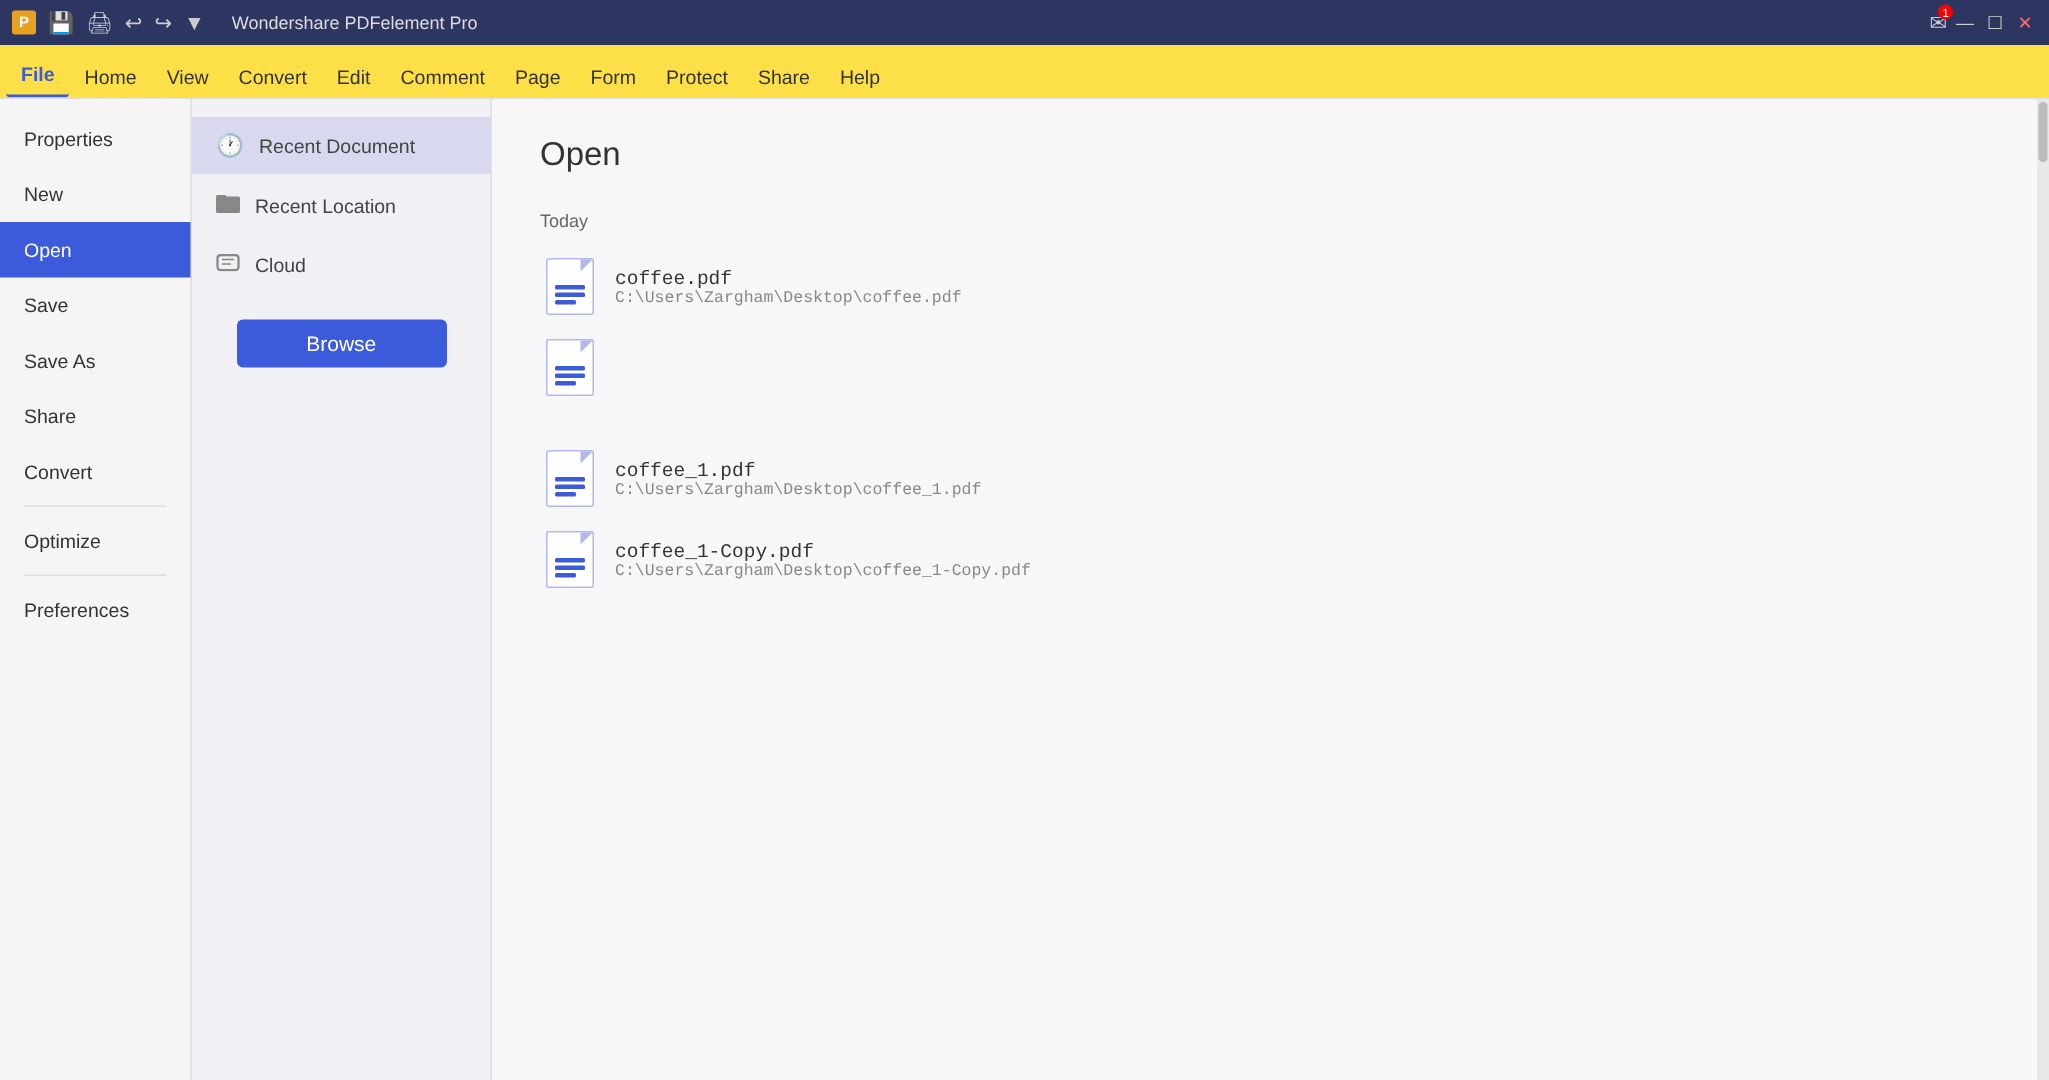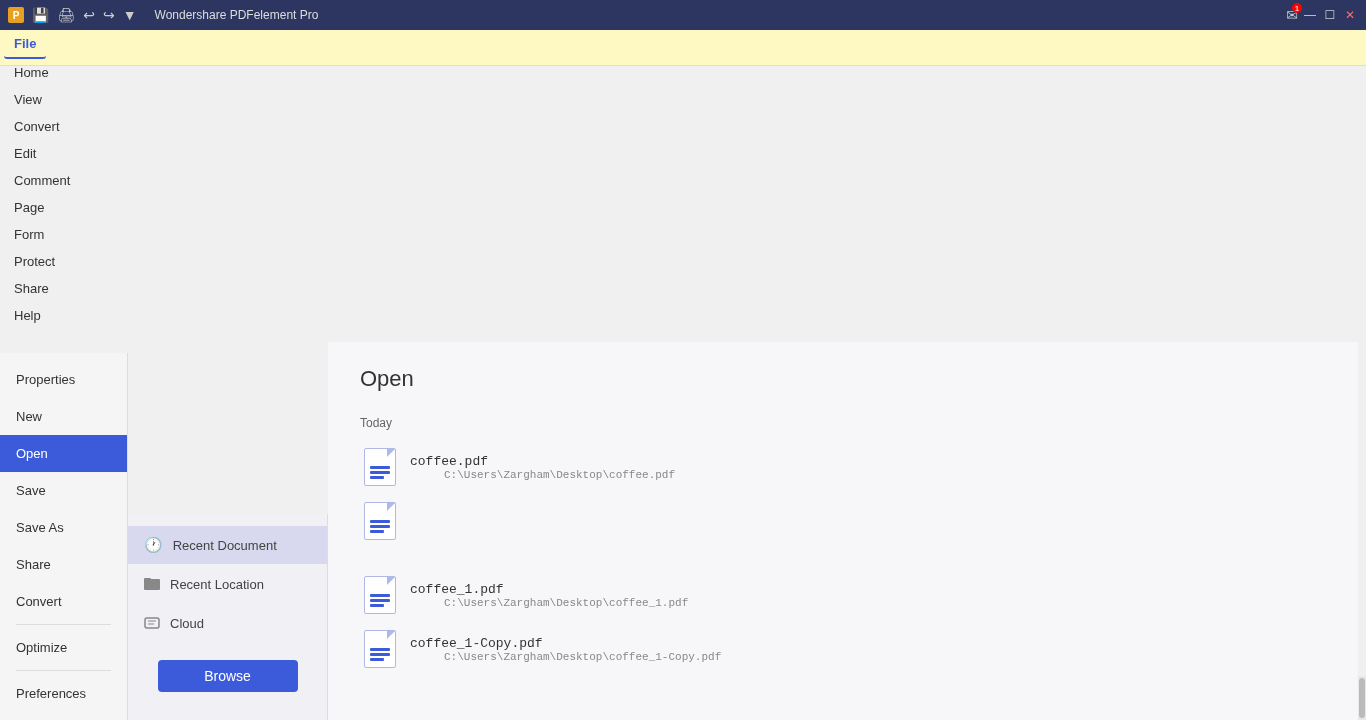--- a/index.html
+++ b/index.html
@@ -48,27 +48,26 @@
       background: red;
       color: white;
       font-size: 8px;
       width: 10px; height: 10px;
       border-radius: 50%;
       display: flex; align-items: center; justify-content: center;
     }
 
     
     .menu-bar {
-      background: #fef9c3;
+      background: #fde047;
       height: 36px;
       display: flex;
-      align-items: flex-start;
+      align-items: flex-end;
       padding: 0 4px;
       border-bottom: 1px solid #ddd;
-      flex-direction: column;
     }
     .menu-item {
       padding: 6px 10px;
       font-size: 13px;
       color: #333;
       cursor: pointer;
       border-radius: 3px;
     }
     .menu-item.active {
       color: #3b5bdb;
@@ -81,21 +80,20 @@
       display: flex; align-items: center; gap: 8px; margin-right: 10px;
     }
     .qa-btn {
       color: #ccc; font-size: 14px; cursor: pointer;
     }
 
     
     .main-layout {
       display: flex;
       height: calc(720px - 30px - 36px);
-      align-items: flex-end;
     }
 
     
     .left-sidebar {
       width: 128px;
       background: #f5f5f5;
       border-right: 1px solid #ddd;
       padding: 8px 0;
       display: flex;
       flex-direction: column;
@@ -208,21 +206,21 @@
     .file-icon-bar {
       width: 22px; height: 4px;
       background: #3b5bdb;
       border-radius: 1px;
     }
     .file-icon-bars {
       display: flex; flex-direction: column; gap: 2px; padding-bottom: 4px;
     }
     .file-info { display: flex; flex-direction: column; }
     .file-name { font-size: 13px; color: #333; font-weight: 500; }
-    .file-path { font-size: 11px; color: #888; margin-left: 34px; }
+    .file-path { font-size: 11px; color: #888; }
 
     
     .right-content::-webkit-scrollbar { width: 8px; }
     .right-content::-webkit-scrollbar-track { background: #f0f0f0; }
     .right-content::-webkit-scrollbar-thumb { background: #ccc; border-radius: 4px; }
 
     
     .scrollbar-edge {
       width: 8px;
       background: #e8e8e8;

